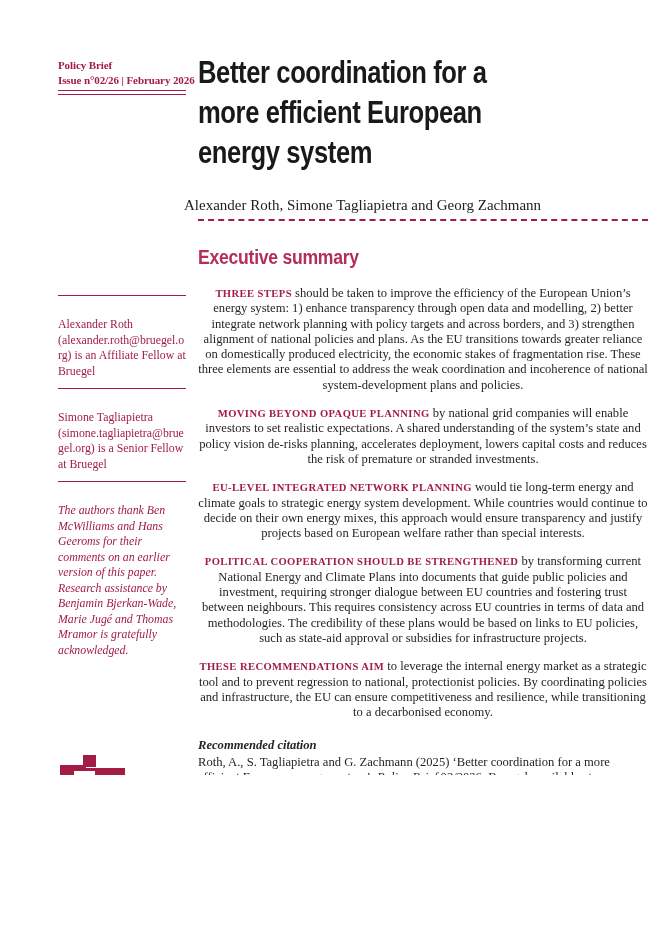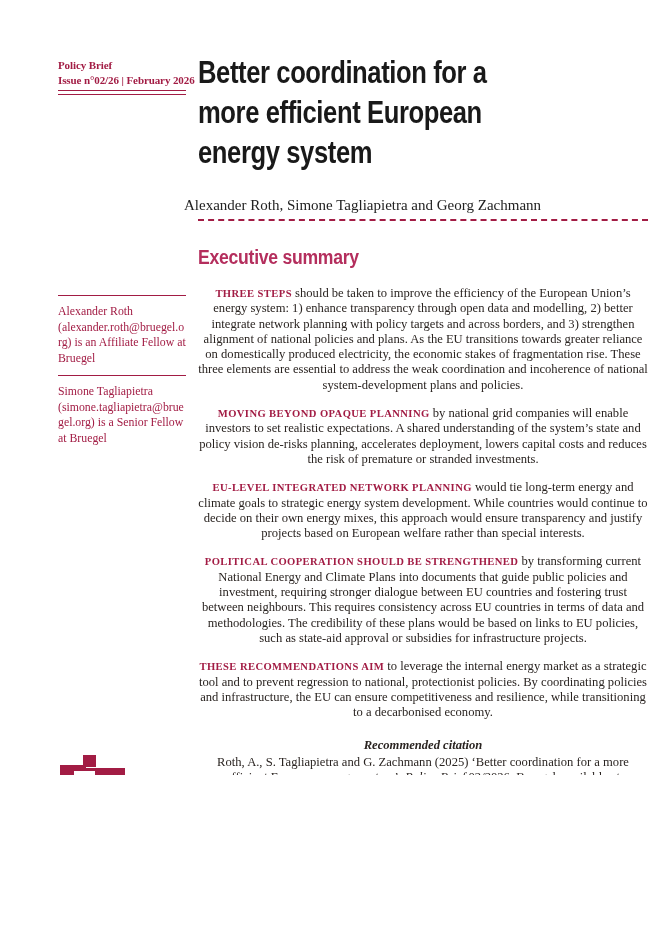--- a/index.html
+++ b/index.html
@@ -49,33 +49,33 @@
   
   .body-col{
     position:absolute;left:198px;top:286px;width:450px;
     font-size:12.6px;line-height:15.3px;color:var(--body);
   }
   .para{margin:0 0 13px 0;text-align:center;}
   .lead{
     color:var(--crimson);font-weight:700;font-size:10.6px;
     letter-spacing:0.4px;
   }
-  .citation{margin-top:18px;text-align:center;}
+  .citation{margin-top:18px;}
   .cite-heading{font-style:italic;font-weight:600;margin-bottom:1px;}
   .it{font-style:italic;}
   .link{color:var(--link);text-decoration:underline;cursor:pointer;overflow-wrap:anywhere;}
   
   .sidebar{
     position:absolute;left:58px;top:295px;width:128px;
     color:var(--crimson);font-size:11.8px;line-height:15.5px;
     overflow-wrap:anywhere;
   }
   .note{
     border-top:1.5px solid var(--crimson);
-    padding-top:8px;margin-bottom:9px;
+    padding-top:21px;margin-bottom:9px;
   }
   .note.italic{font-style:italic;}
   
   .logo{position:absolute;left:57px;top:753px;width:90px;height:100px;}
   .sq{position:absolute;background:var(--crimson);}
   .sq-tiny{left:26px;top:2px;width:13px;height:12px;}
   .sq-med{left:3px;top:12px;width:26px;height:25px;}
   .sq-big{left:14px;top:15px;width:54px;height:52px;}
   .sq-notch{position:absolute;left:17px;top:18px;width:21px;height:21px;background:#ffffff;}
   .wordmark{
@@ -114,20 +114,21 @@
 
     <div class="citation">
       <div class="cite-heading">Recommended citation</div>
       <div class="cite-text"><span>Roth, A., S. Tagliapietra and G. Zachmann (2025) ‘Better coordination for a more efficient European energy system’, </span><span class="it">Policy Brief</span><span> 02/2026, Bruegel, available at </span><a class="link">https://doi.org/10.64153/DIXT8619</a></div>
     </div>
   </div>
 
   <div class="sidebar">
     <div class="note">Alexander Roth (alexander.roth@bruegel.org) is an Affiliate Fellow at Bruegel</div>
     <div class="note">Simone Tagliapietra (simone.tagliapietra@bruegel.org) is a Senior Fellow at Bruegel</div>
+    <div class="note italic">The authors thank Ben McWilliams and Hans Geeroms for their comments on an earlier version of this paper. Research assistance by Benjamin Bjerkan-Wade, Marie Jugé and Thomas Mramor is gratefully acknowledged.</div>
   </div>
 
   <div class="logo">
     <div class="sq sq-med"></div>
     <div class="sq sq-big"></div>
     <div class="sq-notch"></div>
     <div class="sq sq-tiny"></div>
     <div class="wordmark">bruegel</div>
   </div>
 

